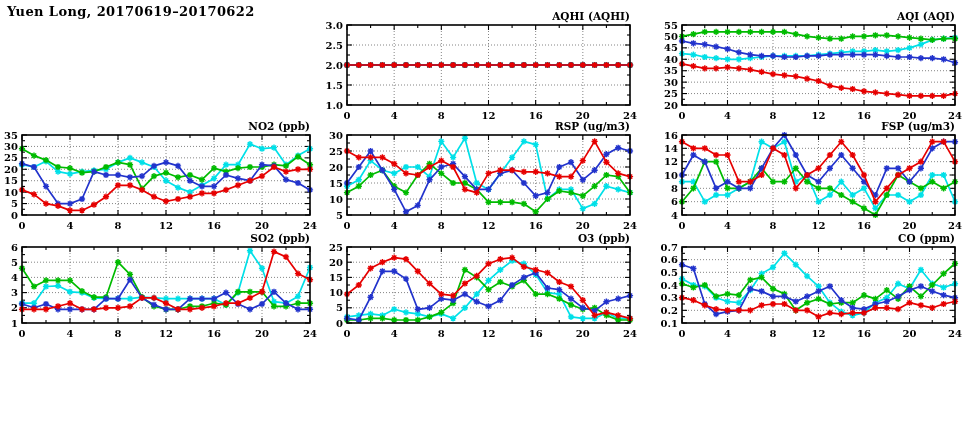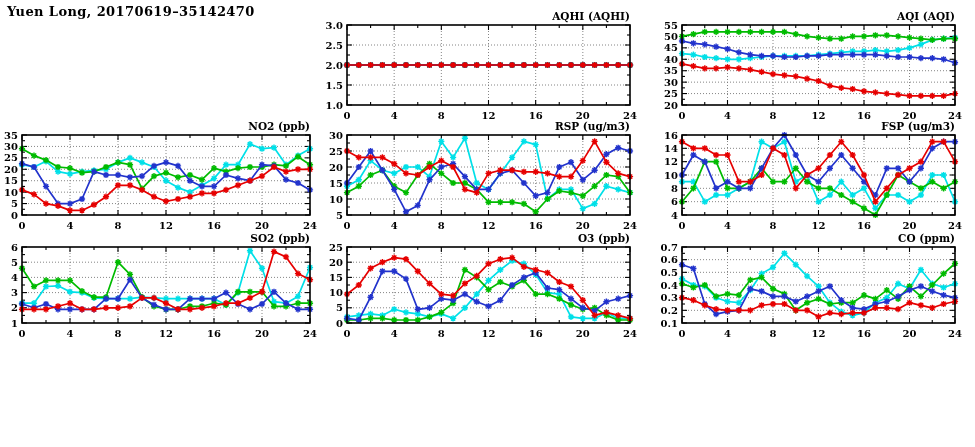--- a/index.html
+++ b/index.html
@@ -25,21 +25,21 @@
   .tick{stroke:#000;stroke-width:1.1;}
   .border{fill:none;stroke:#000;stroke-width:1.6;}
   .ticklabel{font-family:"DejaVu Serif",serif;font-size:10px;font-weight:bold;fill:#000;}
   .charttitle{font-family:"DejaVu Serif",serif;font-size:10.5px;font-weight:bold;fill:#000;}
   .series{fill:none;stroke-width:1.7;stroke-linejoin:round;}
   .markers{fill:none;stroke-width:1.4;}
 </style>
 </head>
 <body>
 
-<div class="page-title">Yuen Long, 20170619–35142470</div>
+<div class="page-title">Yuen Long, 20170619–20170622</div>
 
 <div class="chart" id="chart-aqhi"><svg width="323" height="116">
       <line x1="22" y1="96" x2="27" y2="96" class="tick"></line>
       <line x1="300" y1="96" x2="305" y2="96" class="tick"></line>
       <text x="18" y="99.5" text-anchor="end" class="ticklabel">1.0</text>
       <line x1="22" y1="86" x2="25" y2="86" class="tick"></line>
       <line x1="302" y1="86" x2="305" y2="86" class="tick"></line>
       <line x1="22" y1="76" x2="305" y2="76" class="grid"></line>
       <line x1="22" y1="76" x2="27" y2="76" class="tick"></line>
       <line x1="300" y1="76" x2="305" y2="76" class="tick"></line>

